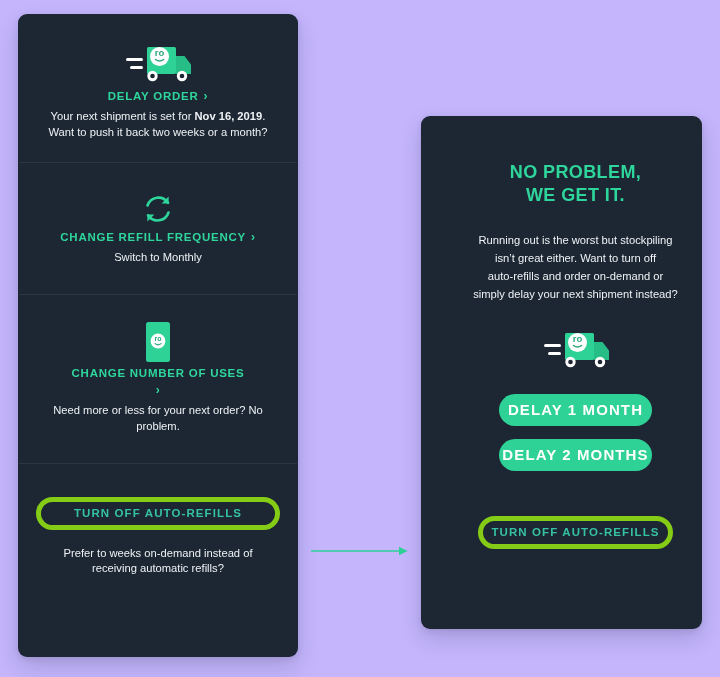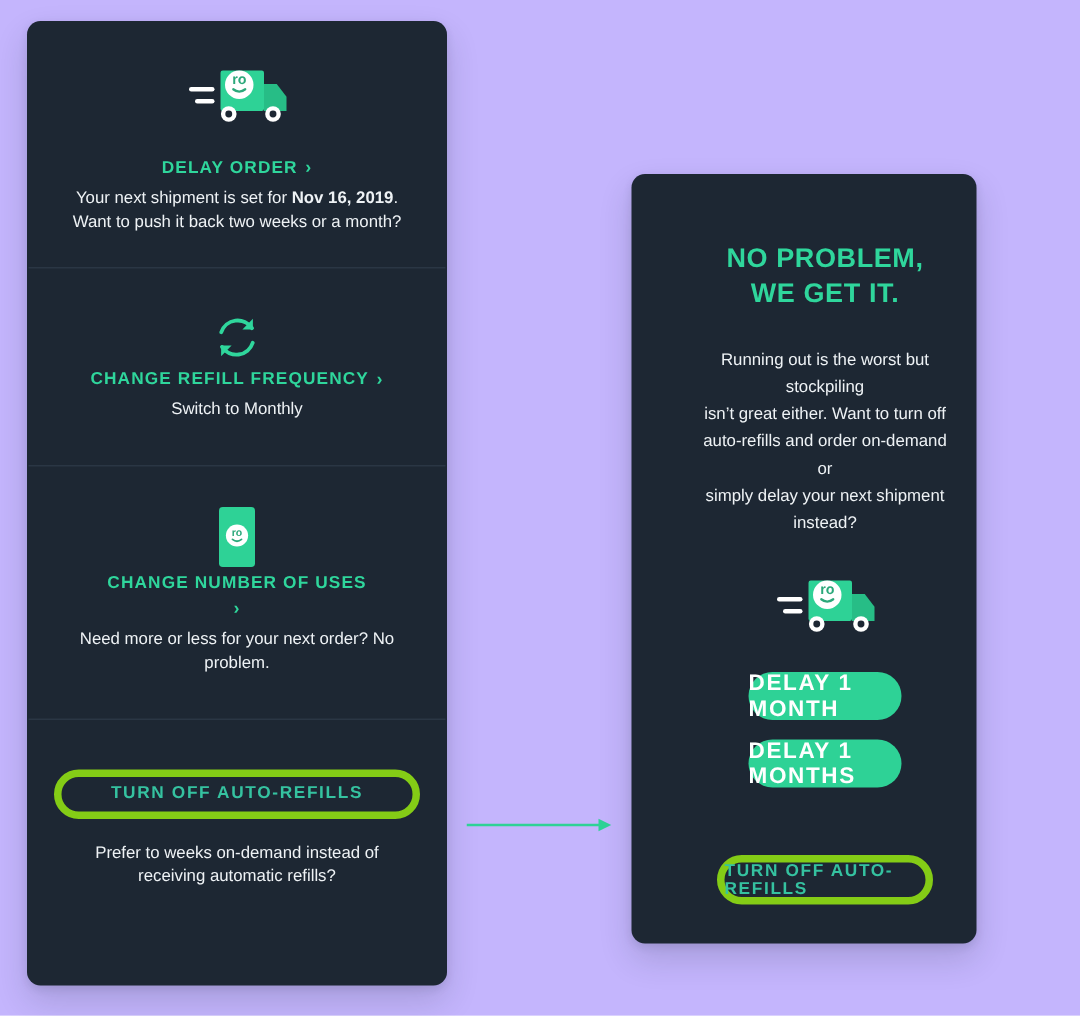--- a/index.html
+++ b/index.html
@@ -34,21 +34,21 @@
   #card-left {
     left: 18px;
     top: 14px;
     width: 280px;
     height: 643px;
   }
 
   #card-right {
     left: 421px;
     top: 116px;
-    width: 230px;
+    width: 281px;
     height: 513px;
     padding-left: 28px;
   }
 
   
   .section {
     position: relative;
     padding: 0 16px;
     text-align: center;
     box-sizing: border-box;
@@ -167,21 +167,21 @@
           <path d="M54 14 h8.5 l6.5 8.5 V32 H54 Z" fill="#27bd86"></path>
           <circle cx="30.5" cy="34" r="5.2" fill="#ffffff"></circle>
           <circle cx="30.5" cy="34" r="2.3" fill="#1d2733"></circle>
           <circle cx="60" cy="34" r="5.2" fill="#ffffff"></circle>
           <circle cx="60" cy="34" r="2.3" fill="#1d2733"></circle>
           <circle cx="37.5" cy="14.5" r="9.5" fill="#ffffff"></circle>
           <text x="37.5" y="14" font-family="'Liberation Sans',sans-serif" font-size="9.5" font-weight="bold" fill="#2ba87a" text-anchor="middle">ro</text>
           <path d="M33.5 17.5 q4 3.2 8 0" stroke="#2ba87a" stroke-width="1.5" fill="none" stroke-linecap="round"></path>
         </svg>
       </div>
-      <div class="link-row" style="margin-top:20px;">
+      <div class="link-row" style="margin-top:4px;">
         <span>DELAY ORDER</span>
         <span class="chev">›</span>
       </div>
       <div class="subtext">
         <span>Your next shipment is set for </span><b>Nov 16, 2019</b><span>.</span><br>
         <span>Want to push it back two weeks or a month?</span>
       </div>
     </div>
 
     <div class="divider"></div>
@@ -268,21 +268,21 @@
         <text x="37.5" y="14" font-family="'Liberation Sans',sans-serif" font-size="9.5" font-weight="bold" fill="#2ba87a" text-anchor="middle">ro</text>
         <path d="M33.5 17.5 q4 3.2 8 0" stroke="#2ba87a" stroke-width="1.5" fill="none" stroke-linecap="round"></path>
       </svg>
     </div>
 
     <div style="padding:0 50px; margin-top:22px;">
       <div class="btn-solid">
         <span>DELAY 1 MONTH</span>
       </div>
       <div class="btn-solid" style="margin-top:13px;">
-        <span>DELAY 1 MONTHS</span>
+        <span>DELAY 2 MONTHS</span>
       </div>
     </div>
 
     <div style="padding:0 29px; margin-top:45px;">
       <div class="btn-outline">
         <span>TURN OFF AUTO-REFILLS</span>
       </div>
     </div>
   </div>
 

